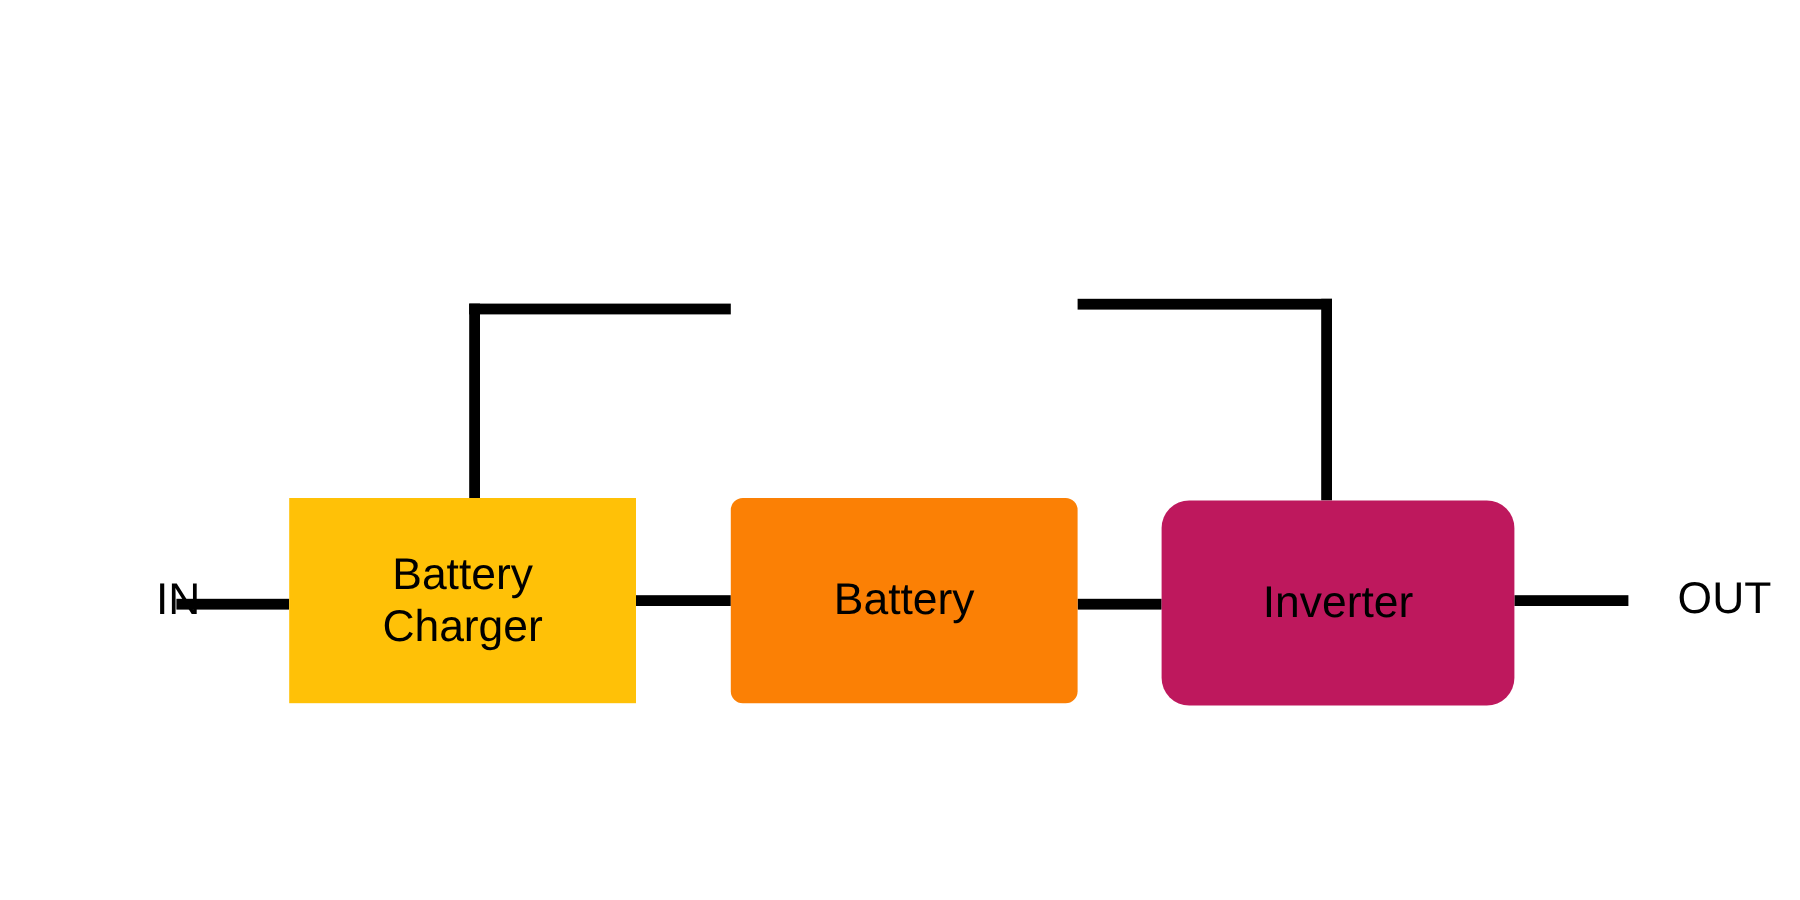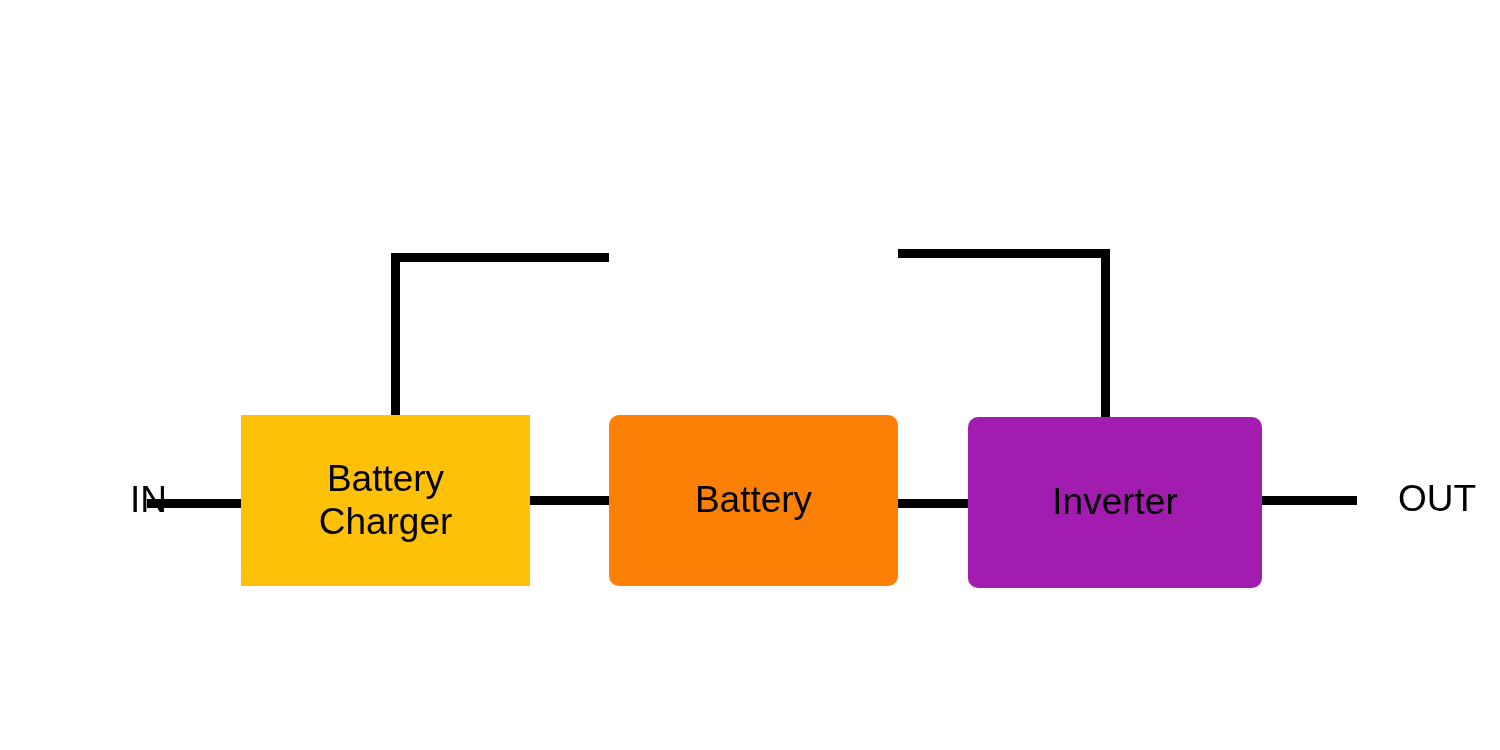--- a/index.html
+++ b/index.html
@@ -70,20 +70,20 @@
 
   <div class="node node-battery-charger" style="background: rgb(255, 193, 7); color: rgb(0, 0, 0);">
     <span class="lbl">Battery
 Charger</span>
   </div>
 
   <div class="node node-battery" style="background: rgb(251, 128, 5); color: rgb(0, 0, 0);">
     <span class="lbl">Battery</span>
   </div>
 
-  <div class="node node-inverter" style="background: #a21caf; color: rgb(0, 0, 0);">
+  <div class="node node-inverter" style="background: #be185d; color: rgb(0, 0, 0); border-radius: 23px;">
     <span class="lbl">Inverter</span>
   </div>
 
   <div class="terminal terminal-in">IN</div>
   <div class="terminal terminal-out">OUT</div>
 
 </div>
 
 </body></html>

